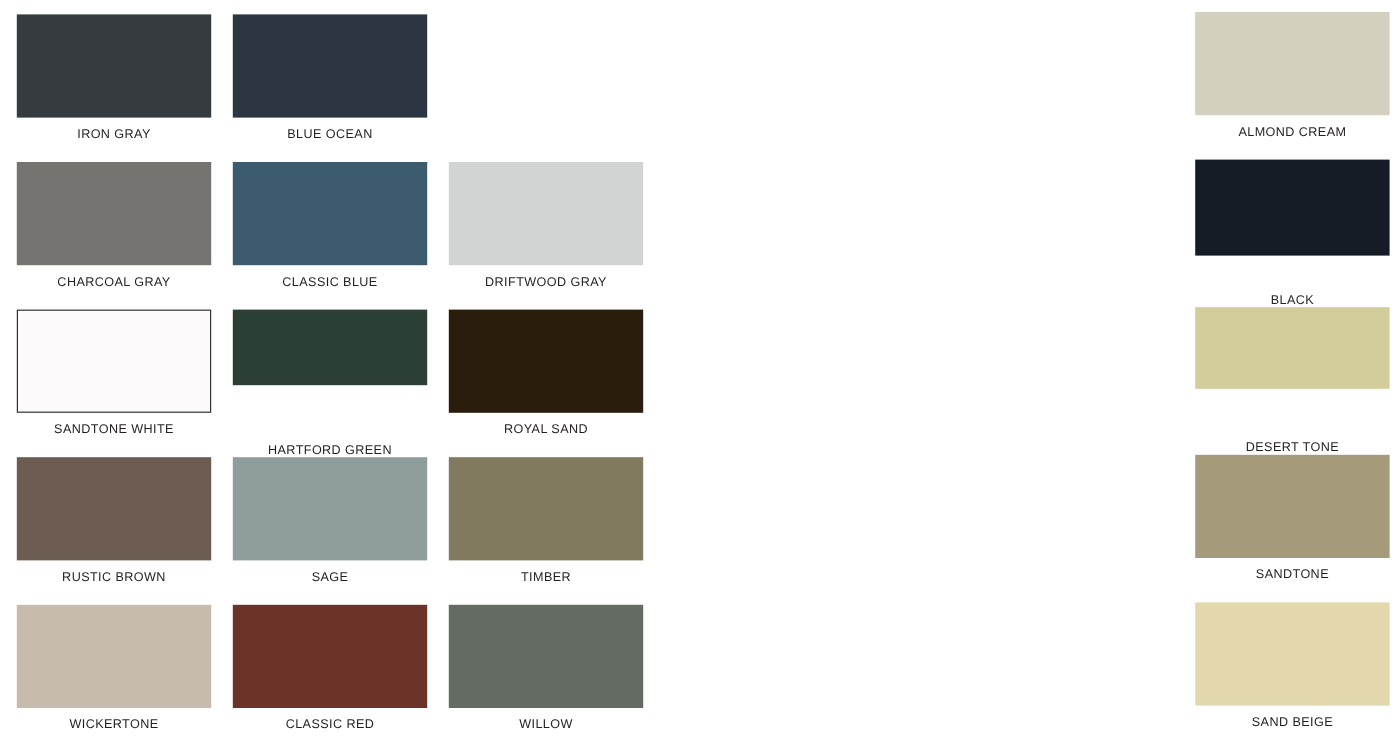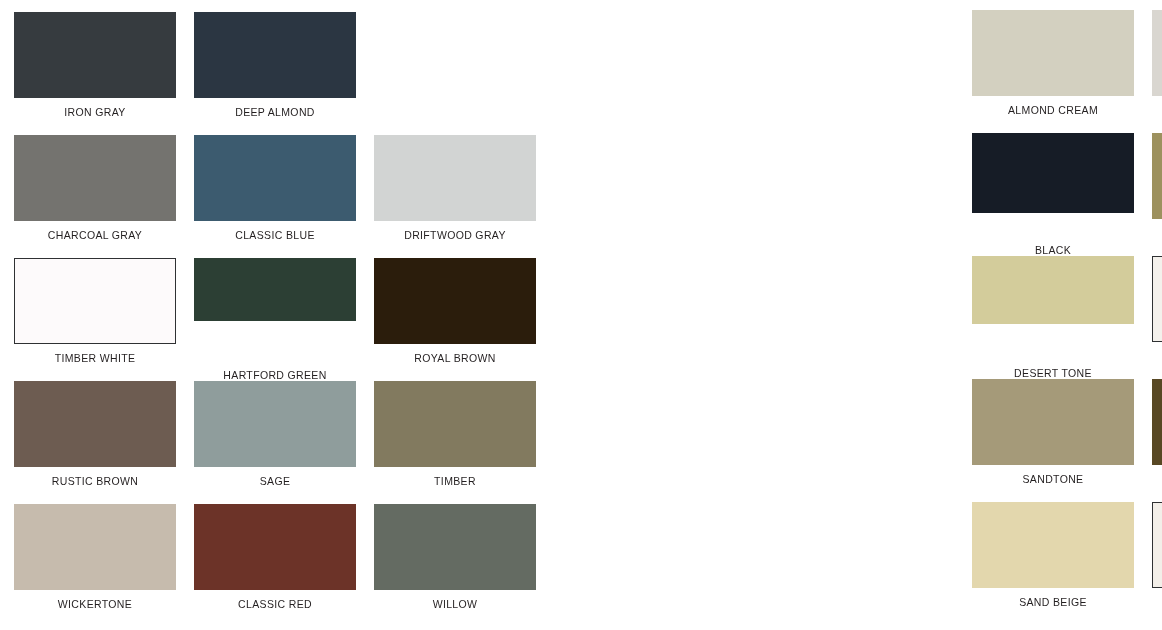--- a/index.html
+++ b/index.html
@@ -16,20 +16,21 @@
     overflow: hidden;
     position: relative;
   }
 
   #board {
     position: relative;
     width: 1162px;
     height: 630px;
     display: flex;
     align-items: flex-start;
+    gap: 24px;
   }
 
   .palette-group {
     position: relative;
     display: flex;
     flex-direction: column;
   }
 
   #group-left  { margin-left: 14px; margin-top: 12px; }
   #group-right { margin-left: 436px; margin-top: 10px; }
@@ -75,50 +76,50 @@
 
 <div id="board" style="background: rgb(255, 255, 255);">
     <div class="palette-group" id="group-left">
       <div class="swatch-row">
         <div class="swatch-cell">
           <div class="swatch-chip" style="background: rgb(54, 59, 63);"></div>
           <div class="swatch-label" style="color: rgb(35, 31, 32);">IRON GRAY</div>
         </div>
         <div class="swatch-cell">
           <div class="swatch-chip" style="background: rgb(43, 54, 66);"></div>
-          <div class="swatch-label" style="color: rgb(35, 31, 32);">DEEP ALMOND</div>
+          <div class="swatch-label" style="color: rgb(35, 31, 32);">BLUE OCEAN</div>
         </div>
         <div class="swatch-cell empty"></div>
       </div>
       <div class="swatch-row">
         <div class="swatch-cell">
           <div class="swatch-chip" style="background: rgb(116, 115, 111);"></div>
           <div class="swatch-label" style="color: rgb(35, 31, 32);">CHARCOAL GRAY</div>
         </div>
         <div class="swatch-cell">
           <div class="swatch-chip" style="background: rgb(60, 91, 111);"></div>
           <div class="swatch-label" style="color: rgb(35, 31, 32);">CLASSIC BLUE</div>
         </div>
         <div class="swatch-cell">
           <div class="swatch-chip" style="background: rgb(210, 212, 211);"></div>
           <div class="swatch-label" style="color: rgb(35, 31, 32);">DRIFTWOOD GRAY</div>
         </div>
       </div>
       <div class="swatch-row">
         <div class="swatch-cell">
           <div class="swatch-chip bordered" style="background: rgb(253, 250, 251); border-color: rgb(47, 49, 51);"></div>
-          <div class="swatch-label" style="color: rgb(35, 31, 32);">TIMBER WHITE</div>
+          <div class="swatch-label" style="color: rgb(35, 31, 32);">SANDTONE WHITE</div>
         </div>
         <div class="swatch-cell">
           <div class="swatch-chip" style="background: rgb(44, 63, 52);"></div>
           <div class="swatch-label" style="color: rgb(35, 31, 32); margin-top: 48px;">HARTFORD GREEN</div>
         </div>
         <div class="swatch-cell">
           <div class="swatch-chip" style="background: rgb(43, 29, 12);"></div>
-          <div class="swatch-label" style="color: rgb(35, 31, 32);">ROYAL BROWN</div>
+          <div class="swatch-label" style="color: rgb(35, 31, 32);">ROYAL SAND</div>
         </div>
       </div>
       <div class="swatch-row">
         <div class="swatch-cell">
           <div class="swatch-chip" style="background: rgb(109, 92, 81);"></div>
           <div class="swatch-label" style="color: rgb(35, 31, 32);">RUSTIC BROWN</div>
         </div>
         <div class="swatch-cell">
           <div class="swatch-chip" style="background: rgb(143, 157, 156);"></div>
           <div class="swatch-label" style="color: rgb(35, 31, 32);">SAGE</div>

